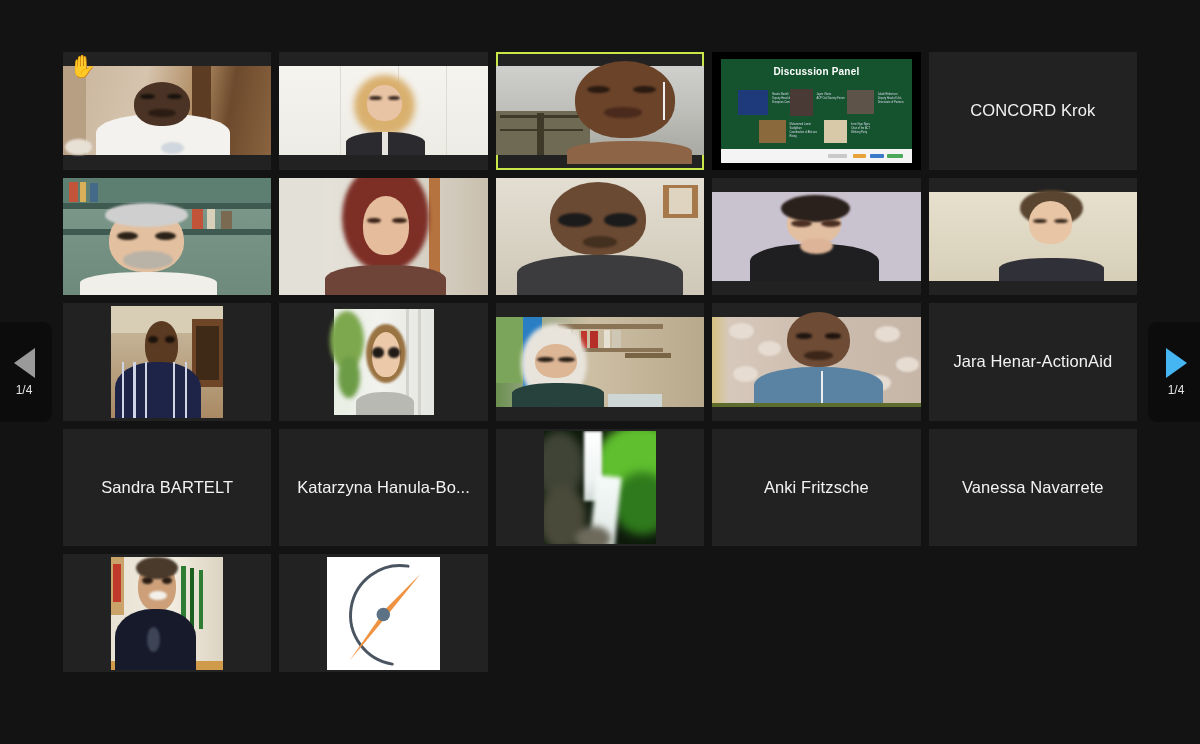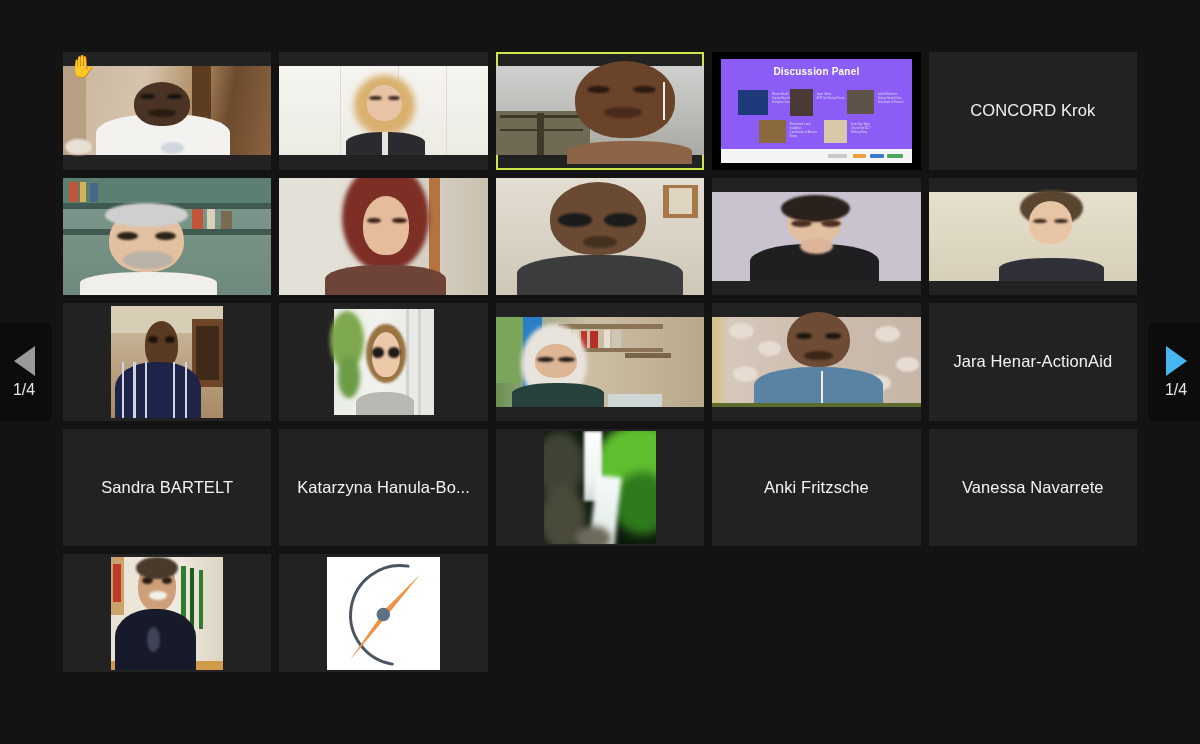--- a/index.html
+++ b/index.html
@@ -79,35 +79,35 @@
     gap: 5px;
   }
   .navbtn.left  { left: -4px; border-top-left-radius: 0; border-bottom-left-radius: 0; }
   .navbtn.right { right: -4px; border-top-right-radius: 0; border-bottom-right-radius: 0; }
   .tri {
     width: 0; height: 0;
     border-top: 15px solid transparent; border-bottom: 15px solid transparent;
   }
   .tri.l { border-right: 21px solid #9a9a9a; }
   .tri.r { border-left: 21px solid #45b6f2; }
-  .navlabel { color: #e4e4e4; font-size: 16px; }
+  .navlabel { color: #e4e4e4; font-size: 12px; }
 
   
   .sc { position: absolute; inset: 0; }
   .person-head {
     position: absolute; border-radius: 50% 50% 45% 45%;
   }
   .person-body {
     position: absolute; border-radius: 46% 46% 0 0;
   }
   .blob { position: absolute; border-radius: 50%; filter: blur(1px); }
   .stripe { position: absolute; }
 
   
-  .slide { position: absolute; inset: 6% 4%; background: #8b5cf6; overflow: hidden; }
+  .slide { position: absolute; inset: 6% 4%; background: #14532d; overflow: hidden; }
   .slide-title {
     position: absolute; top: 7%; left: 0; right: 0; text-align: center;
     color: #ffffff; font-size: 10px; font-weight: bold; letter-spacing: .2px;
   }
   .slide-card { position: absolute; background: #d9d2c6; }
   .slide-txt {
     position: absolute; color: #dcdcf0; font-size: 2.6px; line-height: 1.5;
     white-space: pre-line; text-align: left;
   }
   .slide-footer {

